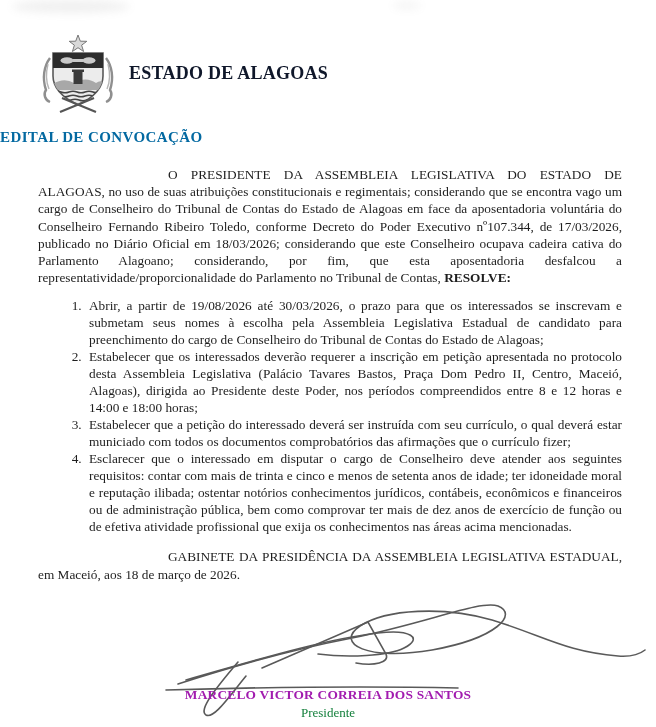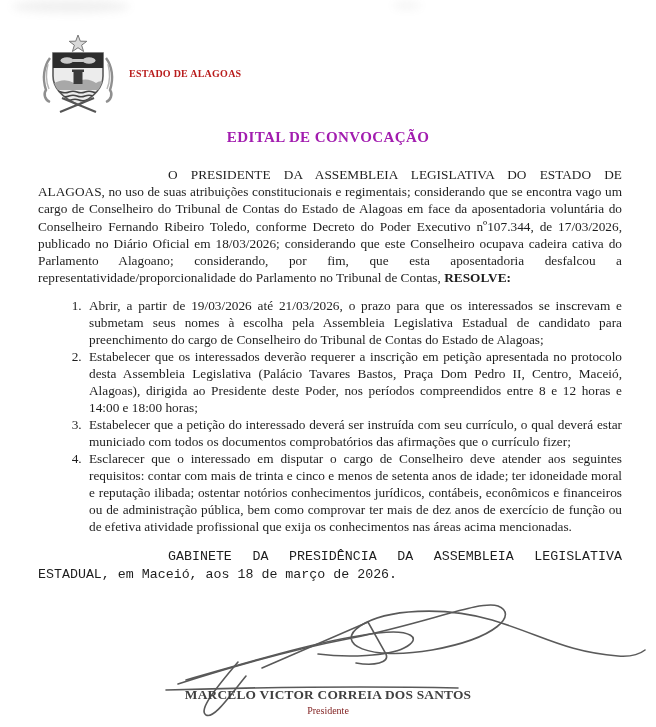--- a/index.html
+++ b/index.html
@@ -10,46 +10,46 @@
     color:#1e1e1e;
     position:relative;
     overflow:hidden;
   }
   .scan-smudge { position:absolute; background:#8f8f8f; border-radius:50%; filter:blur(4px); }
   .smudge-a { left:12px; top:0; width:118px; height:13px; opacity:.13; }
   .smudge-b { left:393px; top:2px; width:28px; height:7px; opacity:.10; }
 
   .letterhead { position:absolute; top:34px; left:40px; display:flex; align-items:center; gap:13px; }
   .emblem { width:76px; height:80px; flex:0 0 auto; }
-  .org-lines { font-weight:bold; font-size:10px; line-height:15.4px; letter-spacing:.25px; color:#b91c1c; }
+  .org-lines { font-weight:bold; font-size:18px; line-height:15.4px; letter-spacing:.25px; color:#0f172a; }
 
   .doc-title {
     position:absolute; top:129px; left:0; right:0;
-    text-align:center; font-weight:bold; font-size:15px; letter-spacing:.4px; color:#a21caf;
+    font-weight:bold; font-size:15px; letter-spacing:.4px; color:#0369a1;
   }
 
   .content {
     position:absolute; top:166px; left:38px; width:584px;
     font-size:13.3px; line-height:17.2px; text-align:justify;
   }
   .opening { text-indent:130px; margin:0; }
   .resolve { font-weight:bold; }
 
   ol.resolutions { margin:11px 0 0 0; padding:0 0 0 47px; }
   ol.resolutions li { text-align:justify; padding-left:4px; line-height:17.0px; }
 
-  .closing { margin:13px 0 4px 0; text-indent:130px;font-family:Liberation Mono, monospace; }
+  .closing { margin:13px 0 4px 0; text-indent:130px; }
 
   .sig-name {
     position:absolute; top:687px; left:0; right:0;
-    text-align:center; font-weight:bold; font-size:13.4px; letter-spacing:.2px; color:#404040;
+    text-align:center; font-weight:bold; font-size:13.4px; letter-spacing:.2px; color:#a21caf;
   }
   .sig-role {
     position:absolute; top:705px; left:0; right:0;
-    text-align:center; font-size:10px; color:#7f1d1d;
+    text-align:center; font-size:13px; color:#15803d;
   }
   .sig-overlay { position:absolute; left:0; top:0; width:656px; height:727px; pointer-events:none; }
 </style>
 </head>
 <body>
 
 <div class="scan-smudge smudge-a"></div>
 <div class="scan-smudge smudge-b"></div>
 
 <div class="letterhead">
@@ -91,21 +91,21 @@
     <div>ESTADO DE ALAGOAS</div>
   </div>
 </div>
 
 <div class="doc-title">EDITAL DE CONVOCAÇÃO</div>
 
 <div class="content">
   <p class="opening"><span>O PRESIDENTE DA ASSEMBLEIA LEGISLATIVA DO ESTADO DE ALAGOAS, no uso de suas atribuições constitucionais e regimentais; considerando que se encontra vago um cargo de Conselheiro do Tribunal de Contas do Estado de Alagoas em face da aposentadoria voluntária do Conselheiro Fernando Ribeiro Toledo, conforme Decreto do Poder Executivo nº107.344, de 17/03/2026, publicado no Diário Oficial em 18/03/2026; considerando que este Conselheiro ocupava cadeira cativa do Parlamento Alagoano; considerando, por fim, que esta aposentadoria desfalcou a representatividade/proporcionalidade do Parlamento no Tribunal de Contas, </span><span class="resolve">RESOLVE:</span></p>
 
   <ol class="resolutions">
-    <li><span>Abrir, a partir de 19/03/2026 até 21/03/2026, o prazo para que os interessados se inscrevam e submetam seus nomes à escolha pela Assembleia Legislativa Estadual de candidato para preenchimento do cargo de Conselheiro do Tribunal de Contas do Estado de Alagoas;</span></li>
+    <li><span>Abrir, a partir de 19/08/2026 até 30/03/2026, o prazo para que os interessados se inscrevam e submetam seus nomes à escolha pela Assembleia Legislativa Estadual de candidato para preenchimento do cargo de Conselheiro do Tribunal de Contas do Estado de Alagoas;</span></li>
     <li><span>Estabelecer que os interessados deverão requerer a inscrição em petição apresentada no protocolo desta Assembleia Legislativa (Palácio Tavares Bastos, Praça Dom Pedro II, Centro, Maceió, Alagoas), dirigida ao Presidente deste Poder, nos períodos compreendidos entre 8 e 12 horas e 14:00 e 18:00 horas;</span></li>
     <li><span>Estabelecer que a petição do interessado deverá ser instruída com seu currículo, o qual deverá estar municiado com todos os documentos comprobatórios das afirmações que o currículo fizer;</span></li>
     <li><span>Esclarecer que o interessado em disputar o cargo de Conselheiro deve atender aos seguintes requisitos: contar com mais de trinta e cinco e menos de setenta anos de idade; ter idoneidade moral e reputação ilibada; ostentar notórios conhecimentos jurídicos, contábeis, econômicos e financeiros ou de administração pública, bem como comprovar ter mais de dez anos de exercício de função ou de efetiva atividade profissional que exija os conhecimentos nas áreas acima mencionadas.</span></li>
   </ol>
 
   <p class="closing">GABINETE DA PRESIDÊNCIA DA ASSEMBLEIA LEGISLATIVA ESTADUAL, em Maceió, aos 18 de março de 2026.</p>
 </div>
 
 <svg class="sig-overlay" viewBox="0 0 656 727" aria-hidden="true">
   <g fill="none" stroke="#3d3d3d" stroke-width="1.6" stroke-linecap="round" opacity="0.85">

